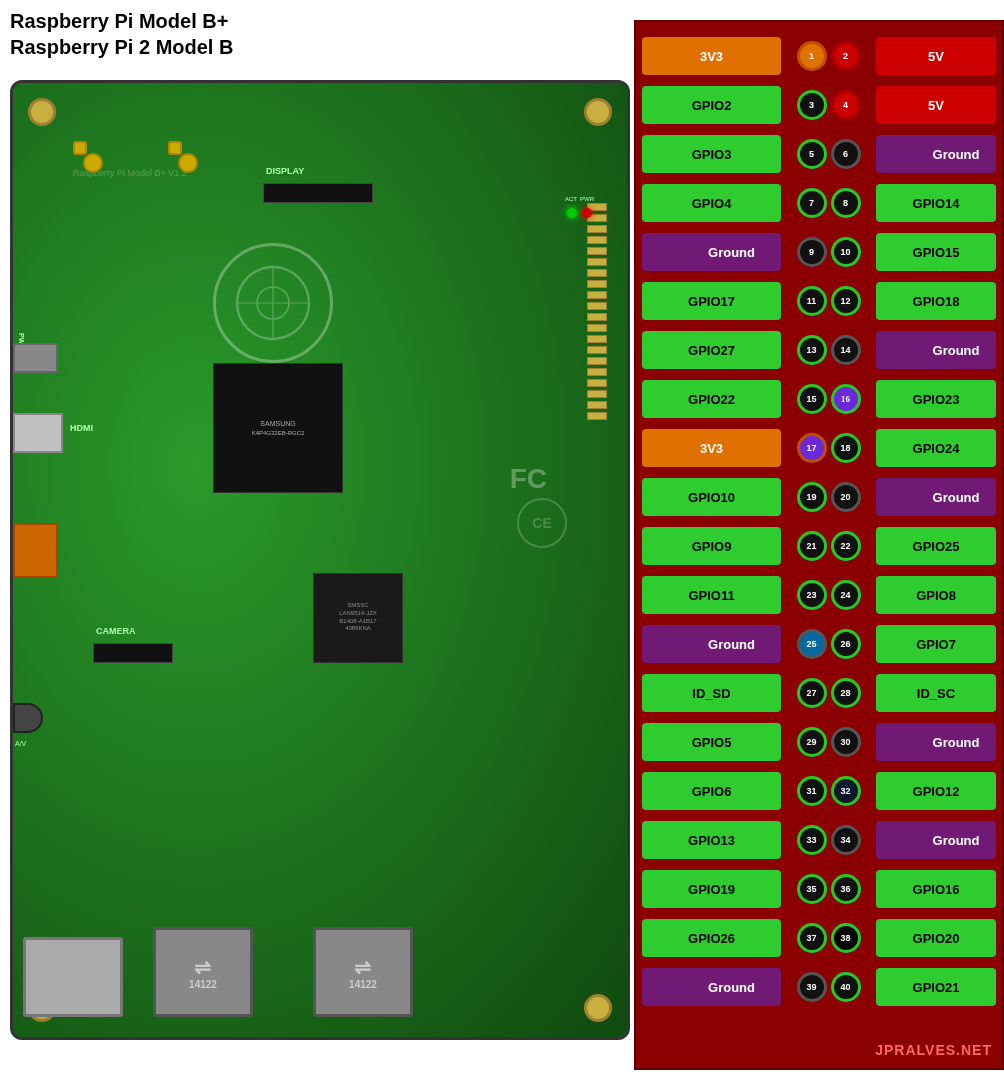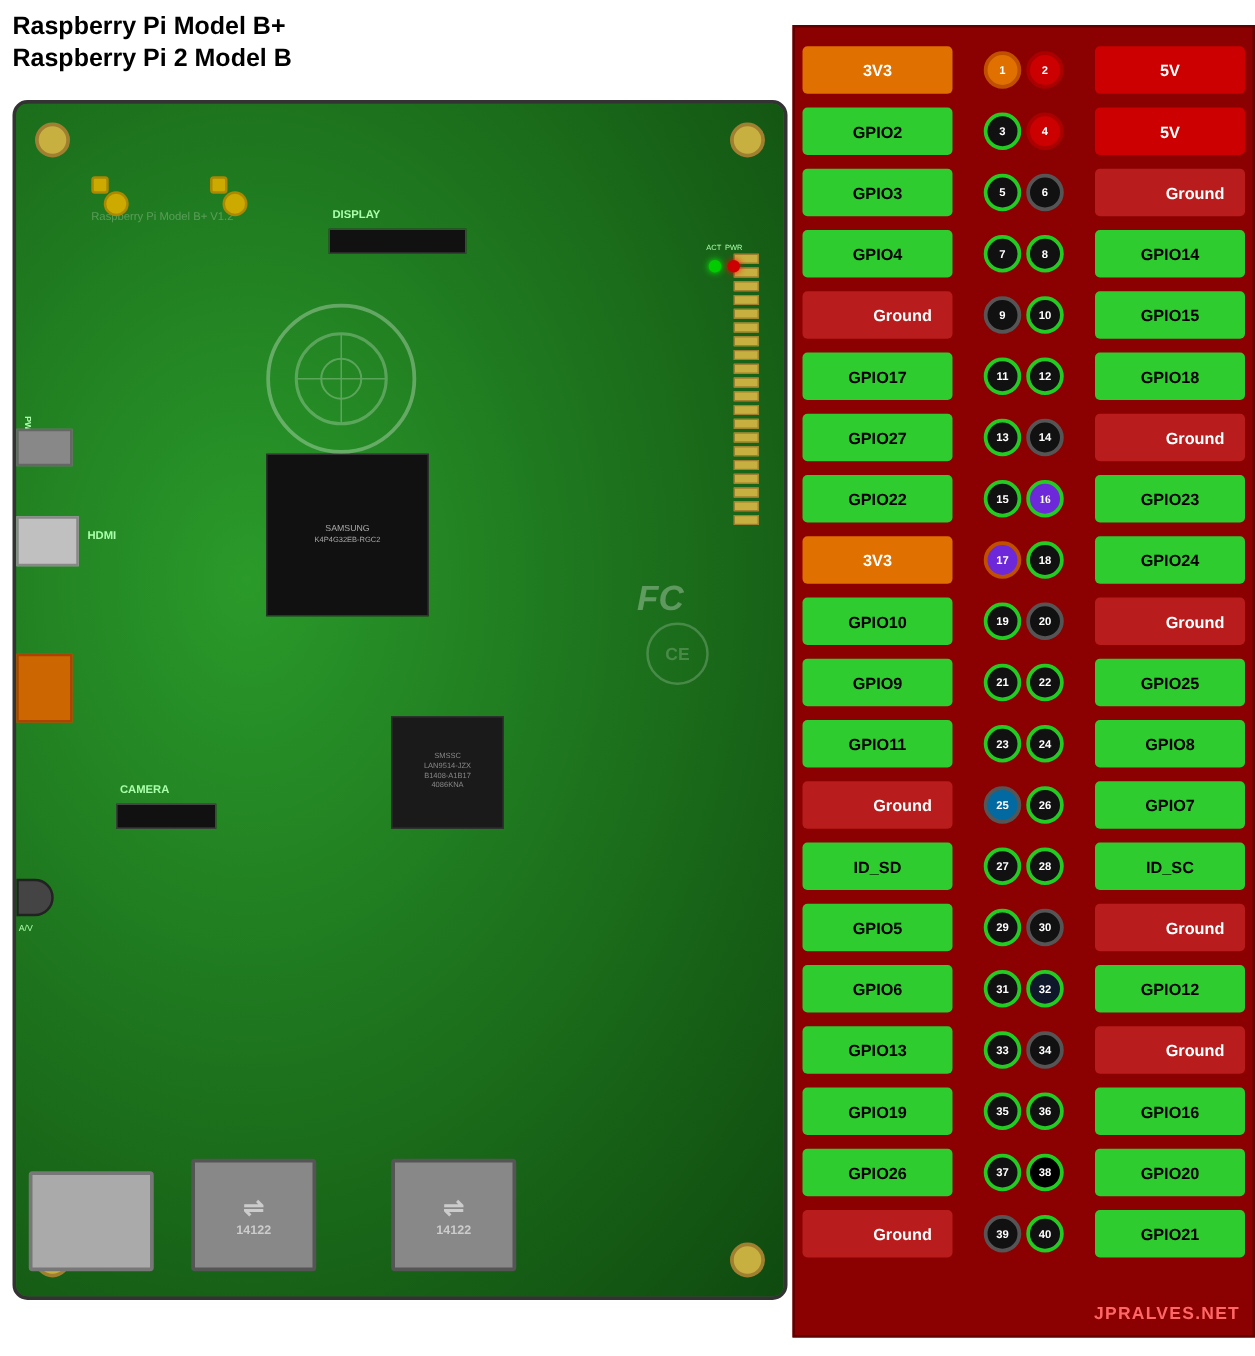--- a/index.html
+++ b/index.html
@@ -128,21 +128,21 @@
     }
 
     .gpio-row {
       display: flex;
       align-items: center;
       height: 48px;
       margin-bottom: 1px;
     }
 
     .pin-label-left {
-      width: 120px;
+      width: 139px;
       height: 38px;
       display: flex;
       align-items: center;
       justify-content: center;
       font-size: 13px;
       font-weight: bold;
       color: #fff;
       border-radius: 4px;
       margin-left: 6px;
     }
@@ -156,21 +156,21 @@
       font-size: 13px;
       font-weight: bold;
       color: #fff;
       border-radius: 4px;
       margin-right: 6px;
     }
 
     .bg-green { background: #2ecc2e; color: #000; }
     .bg-orange { background: #e07000; color: #fff; }
     .bg-red { background: #cc0000; color: #fff; }
-    .bg-black { background: #b91c1c; color: #fff; padding-left: 40px; }
+    .bg-black { background: #701a75; color: #fff; padding-left: 40px; }
 
     .pins-center {
       display: flex;
       align-items: center;
       gap: 4px;
       flex: 1;
       justify-content: center;
     }
 
     .pin-circle {
@@ -344,21 +344,21 @@
 
     <div class="rpi-logo">
       <svg width="80" height="80" viewBox="0 0 100 100" opacity="0.25">
         <circle cx="50" cy="50" r="45" fill="none" stroke="white" stroke-width="3"></circle>
         <circle cx="50" cy="50" r="20" fill="none" stroke="white" stroke-width="2"></circle>
         <line x1="50" y1="5" x2="50" y2="95" stroke="white" stroke-width="1.5"></line>
         <line x1="5" y1="50" x2="95" y2="50" stroke="white" stroke-width="1.5"></line>
       </svg>
     </div>
 
-    <div style="position:absolute; top:380px; right:80px; color:rgba(255,255,255,0.3); font-size:28px; font-weight:bold;font-style:italic;">FC</div>
+    <div style="position:absolute; top:380px; right:80px; color:rgba(255,255,255,0.3); font-size:28px; font-weight:bold;">FC</div>
     <div style="position:absolute; top:415px; right:60px; width:50px; height:50px; border-radius:50%; border:2px solid rgba(255,255,255,0.2); display:flex; align-items:center; justify-content:center; color:rgba(255,255,255,0.2); font-size:14px; font-weight:bold;">CE</div>
 
     <div class="board-text" style="top:85px; left:60px;">Raspberry Pi Model B+ V1.2</div>
 
     <div style="position:absolute; top:250px; left:5px; color:#aaffaa; font-size:7px; font-weight:bold; writing-mode:vertical-rl;">PWR IN</div>
 
     <div class="pwr-in"></div>
 
     <div class="hdmi-connector">
       <div style="position:absolute; top:8px; left:55px; color:#aaffaa; font-size:9px; font-weight:bold;">HDMI</div>

